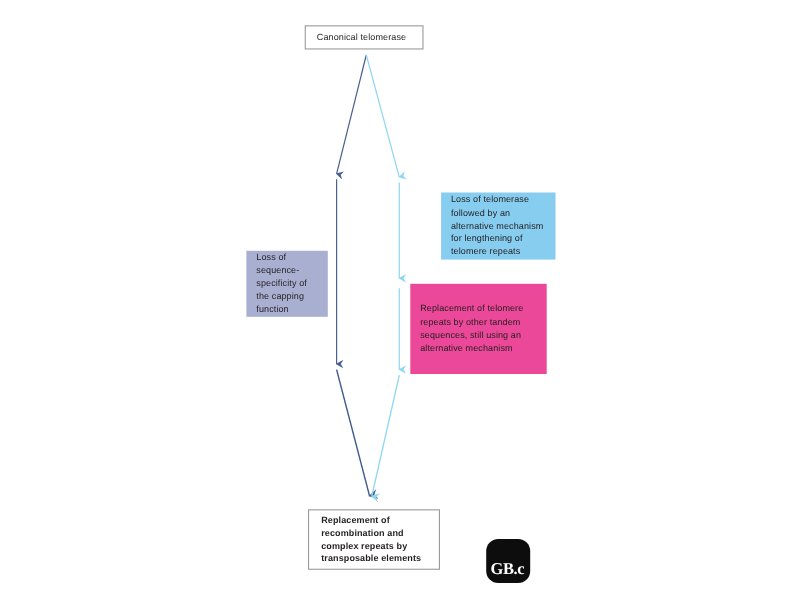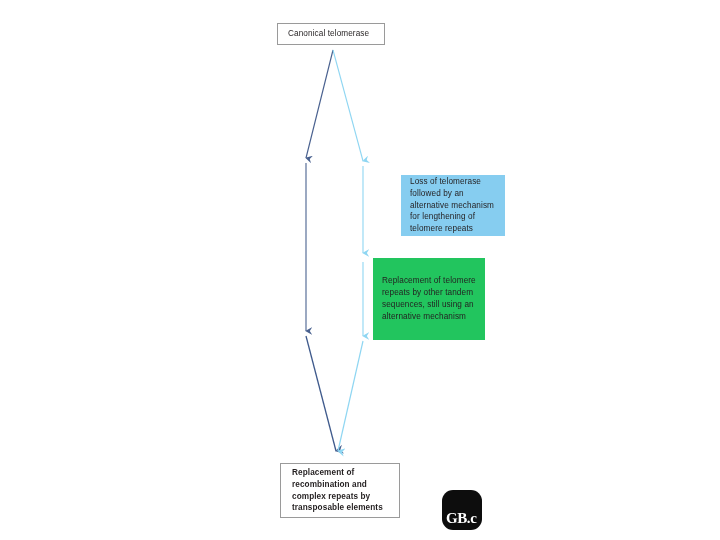--- a/index.html
+++ b/index.html
@@ -58,22 +58,22 @@
   .node-capping {
     left: 224px; top: 228px; width: 74px; height: 60px;
     background: #a9afd1;
   }
   .node-alt1 {
     left: 389px; top: 175px; width: 104px; height: 61px;
     background: #86cdf0;
     margin-left: 12px;
   }
   .node-alt2 {
-    left: 373px; top: 258px; width: 112px; height: 82px;
-    background: #22c55e;
+    left: 373px; top: 258px; width: 124px; height: 82px;
+    background: #ec4899;
   }
 
   #logo {
     position: absolute;
     left: 442px;
     top: 490px;
     width: 40px;
     height: 40px;
     background: #0d0d0d;
     overflow: hidden;
@@ -117,20 +117,23 @@
       <line x1="363" y1="166" x2="363" y2="253" stroke="#8fd6f2" stroke-width="1.1" marker-end="url(#arrow-light)"></line>
       <line x1="363" y1="262" x2="363" y2="336" stroke="#8fd6f2" stroke-width="1.1" marker-end="url(#arrow-light)"></line>
       <line x1="363" y1="341" x2="338" y2="451" stroke="#8fd6f2" stroke-width="1.2" marker-end="url(#arrow-light)"></line>
     </g>
   </svg>
 
   <div class="node node-plain node-top">
     <span class="node-text">Canonical telomerase</span>
   </div>
 
+  <div class="node node-fill node-capping">
+    <span class="node-text">Loss of sequence-specificity of the capping function</span>
+  </div>
 
   <div class="node node-fill node-alt1">
     <span class="node-text">Loss of telomerase followed by an alternative mechanism for lengthening of telomere repeats</span>
   </div>
 
   <div class="node node-fill node-alt2">
     <span class="node-text">Replacement of telomere repeats by other tandem sequences, still using an alternative mechanism</span>
   </div>
 
   <div class="node node-plain node-bottom">

